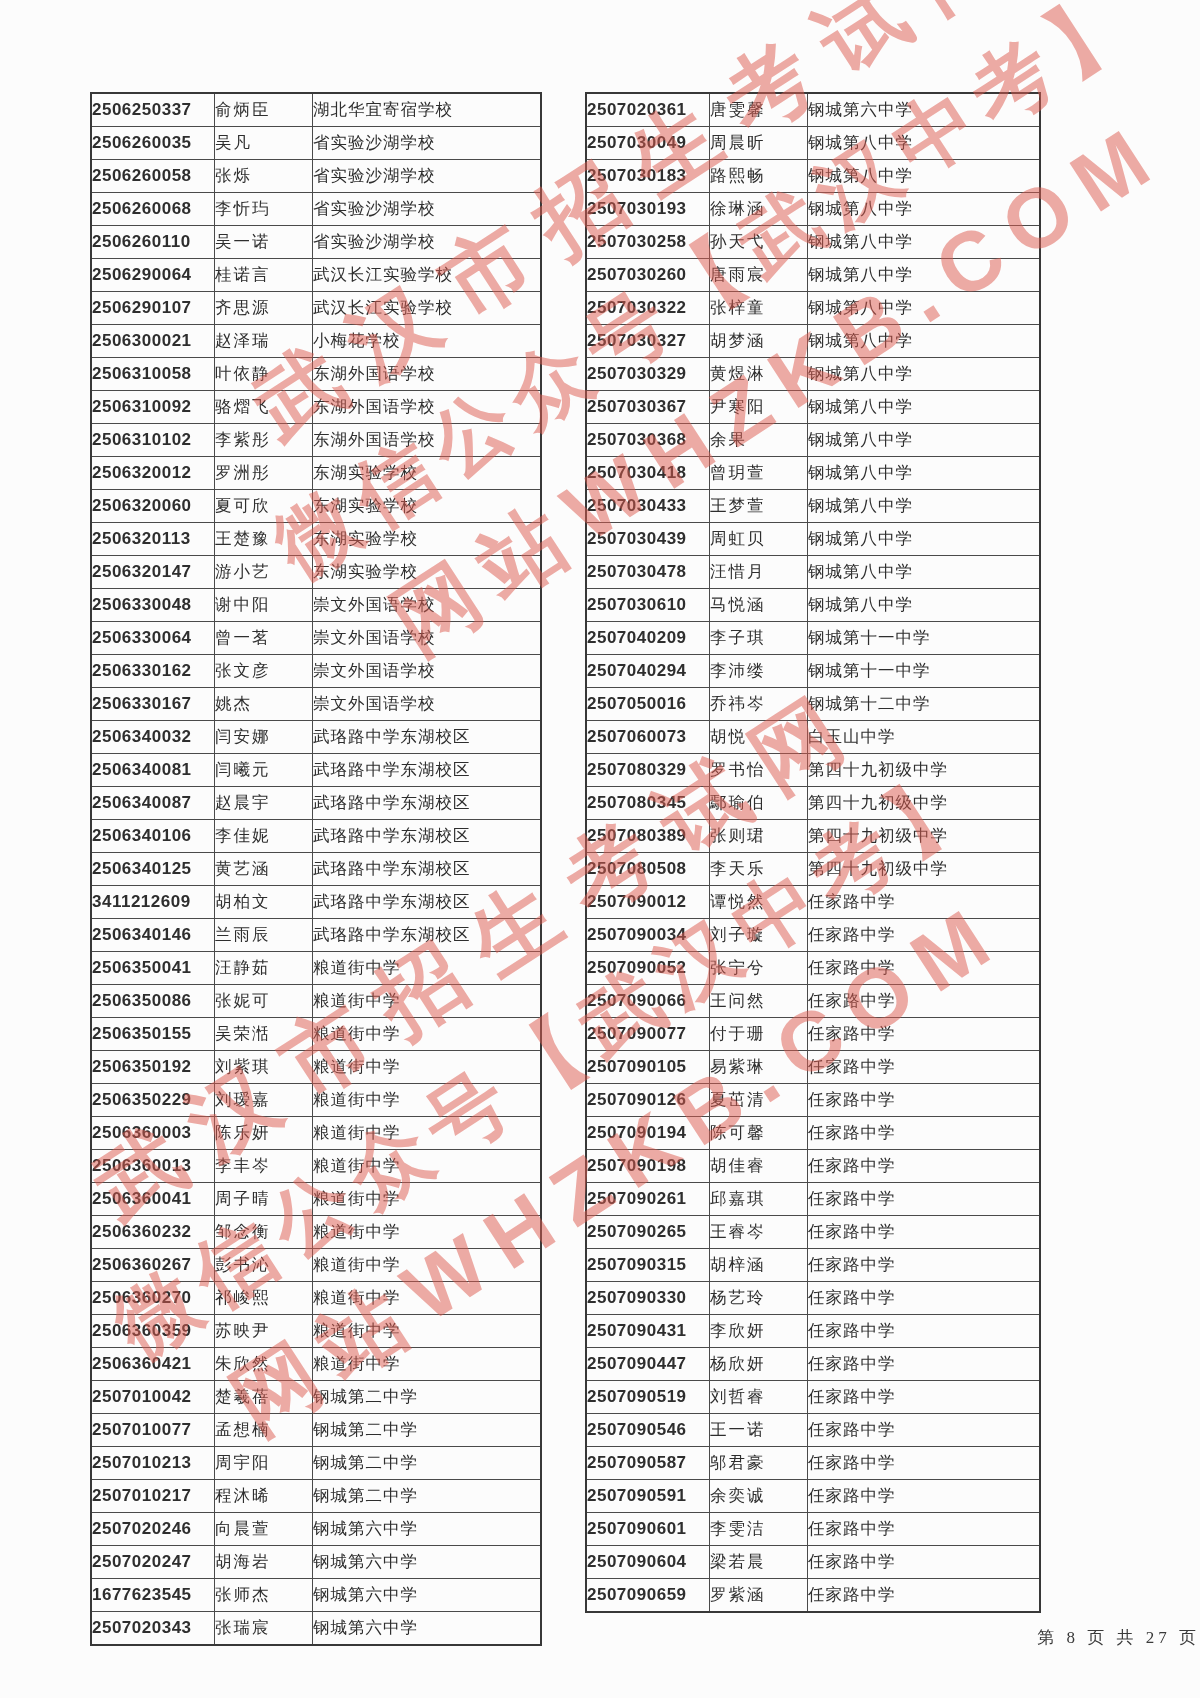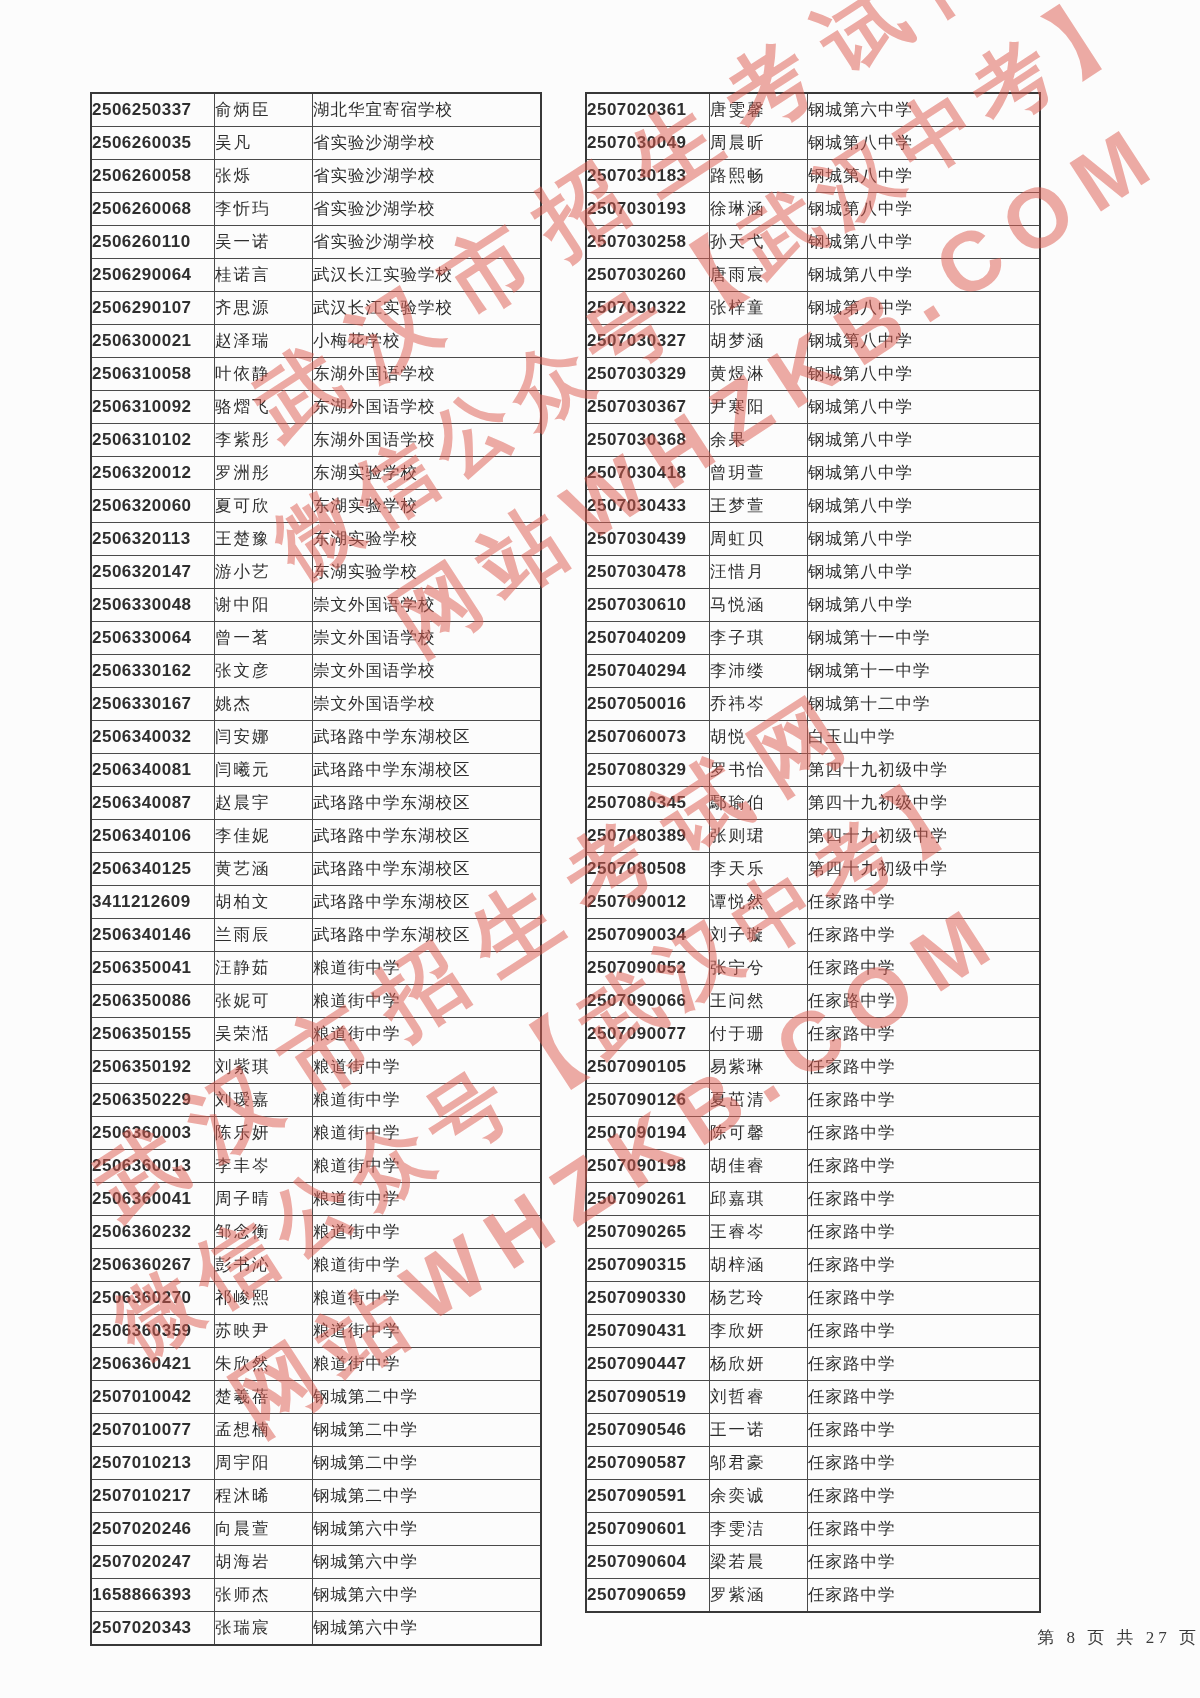--- a/index.html
+++ b/index.html
@@ -311,21 +311,21 @@
           <td class="c0">2507020246</td>
           <td class="c1">向晨萱</td>
           <td class="c2">钢城第六中学</td>
         </tr>
         <tr>
           <td class="c0">2507020247</td>
           <td class="c1">胡海岩</td>
           <td class="c2">钢城第六中学</td>
         </tr>
         <tr>
-          <td class="c0">1658866393</td>
+          <td class="c0">1677623545</td>
           <td class="c1">张师杰</td>
           <td class="c2">钢城第六中学</td>
         </tr>
         <tr>
           <td class="c0">2507020343</td>
           <td class="c1">张瑞宸</td>
           <td class="c2">钢城第六中学</td>
         </tr>
       </tbody>
   </table>

